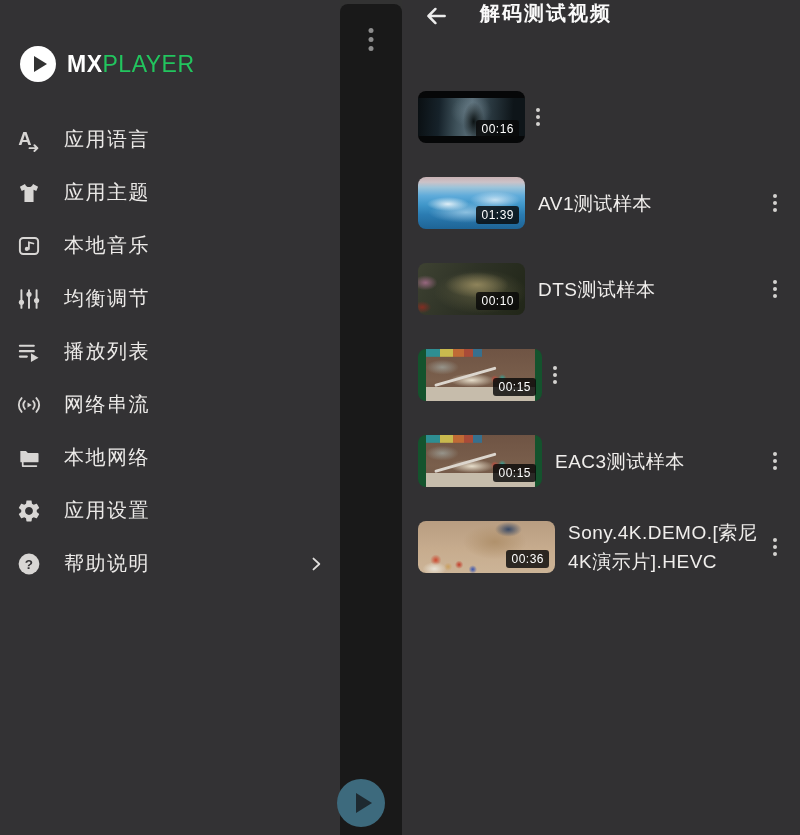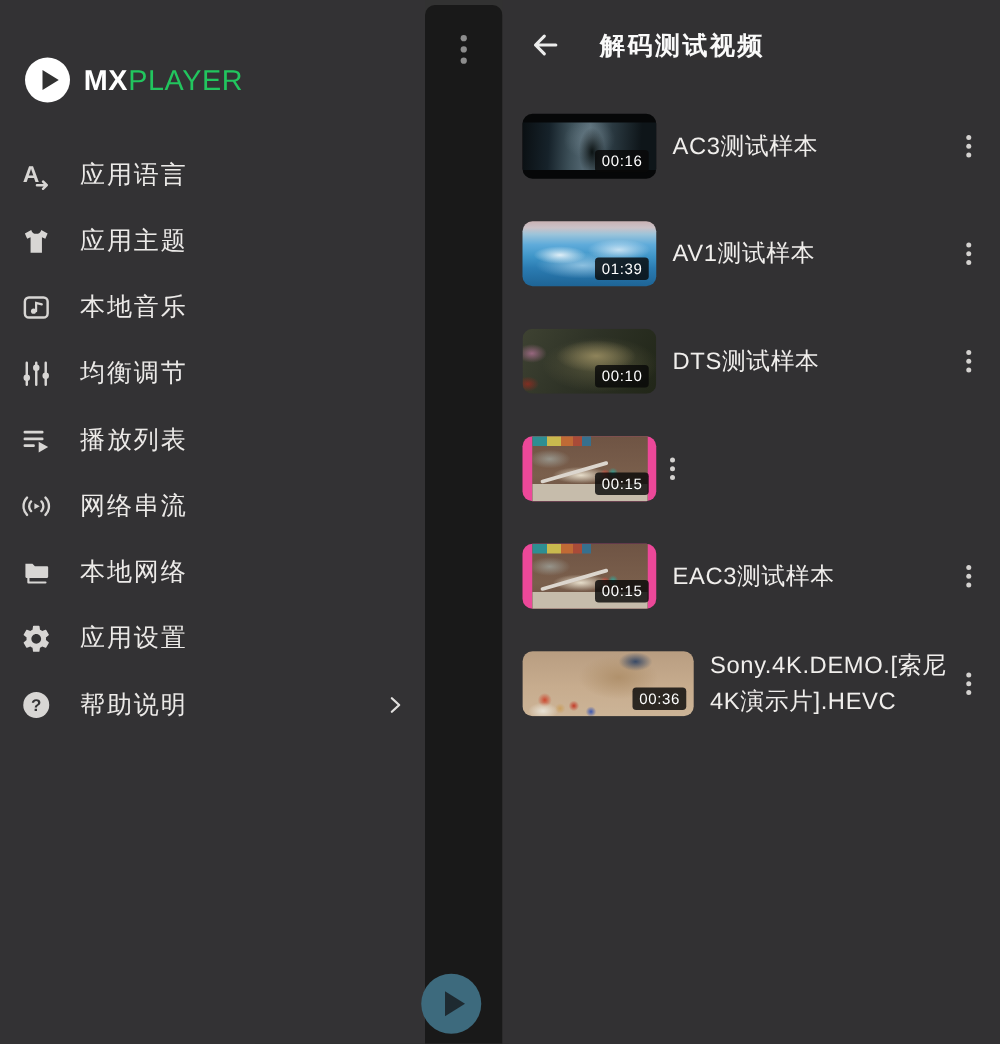--- a/index.html
+++ b/index.html
@@ -24,21 +24,21 @@
   .strip{position:absolute;left:340px;top:4px;width:62px;height:831px;background:#191919;border-radius:8px 8px 0 0;}
   .strip-menu{position:absolute;top:20px;left:50%;transform:translateX(-50%);display:flex;flex-direction:column;gap:4px;padding:4px;cursor:pointer;}
   .strip-menu .dot{width:5px;height:5px;border-radius:50%;background:#8d8d8d;}
 
   
   .fab{position:absolute;left:337px;top:779px;width:48px;height:48px;border-radius:50%;background:#3d6a7d;display:flex;align-items:center;justify-content:center;cursor:pointer;z-index:5;}
   .fab-tri{width:0;height:0;border-top:10px solid transparent;border-bottom:10px solid transparent;border-left:16px solid #1e2a31;margin-left:5px;}
 
   
   .content{position:absolute;left:402px;top:0;width:398px;height:835px;background:#323133;}
-  .header{height:72px;display:flex;align-items:center;padding-left:18px;}
+  .header{height:72px;display:flex;align-items:flex-start;padding-left:18px;}
   .back-btn{width:32px;height:32px;display:flex;align-items:center;justify-content:center;cursor:pointer;flex:none;}
   .header-title{margin-left:28px;font-size:20px;color:#fafafa;letter-spacing:2px;font-weight:bold;white-space:nowrap;}
   .video-list{padding-top:2px;}
   .video-row{display:flex;align-items:center;height:86px;padding:0 12px 0 16px;cursor:pointer;}
   .thumb{position:relative;width:107px;height:52px;border-radius:8px;overflow:hidden;flex:none;}
   .duration{position:absolute;right:6px;bottom:5px;background:rgba(8,8,8,0.82);color:#ffffff;font-size:12px;line-height:1;padding:3px 5px;border-radius:3px;letter-spacing:0.5px;}
   .video-title{flex:1;margin-left:13px;font-size:19px;color:#f0eeec;line-height:29px;letter-spacing:0.5px;word-break:break-all;}
   .row-menu{width:26px;height:44px;display:flex;flex-direction:column;align-items:center;justify-content:center;gap:3px;cursor:pointer;flex:none;}
   .row-menu .dot{width:4px;height:4px;border-radius:50%;background:#d4d2d0;}
 
@@ -54,21 +54,21 @@
     background:
       radial-gradient(ellipse 30px 10px at 28% 52%, rgba(240,248,252,0.9), rgba(240,248,252,0) 70%),
       radial-gradient(ellipse 36px 12px at 72% 44%, rgba(225,240,250,0.8), rgba(225,240,250,0) 70%),
       radial-gradient(ellipse 50px 14px at 45% 68%, rgba(190,225,245,0.65), rgba(190,225,245,0) 75%);}
   .thumb-dts{background:
       radial-gradient(ellipse 16px 10px at 7% 38%, rgba(190,120,160,0.7), rgba(190,120,160,0) 75%),
       radial-gradient(ellipse 12px 8px at 4% 85%, rgba(160,40,30,0.7), rgba(160,40,30,0) 75%),
       radial-gradient(ellipse 40px 16px at 55% 42%, rgba(150,138,95,0.9), rgba(150,138,95,0) 80%),
       radial-gradient(ellipse 55px 26px at 58% 55%, rgba(96,94,64,0.8), rgba(96,94,64,0) 85%),
       linear-gradient(120deg,#3e4232,#2e3226 45%,#212618 100%);}
-  .thumb-eac3{background:#ec4899;}
+  .thumb-eac3{background:#14532d;padding-left:17px;}
   .thumb-eac3::before{content:"";position:absolute;left:8px;right:7px;top:0;bottom:0;background-color:#6f5444;
     background-image:
       radial-gradient(ellipse 30px 9px at 42% 60%, #e6ddca, rgba(230,221,202,0) 75%),
       radial-gradient(circle 5px at 63% 58%, #cf4c3e, rgba(207,76,62,0) 80%),
       radial-gradient(circle 5px at 70% 56%, #37a093, rgba(55,160,147,0) 80%),
       radial-gradient(ellipse 22px 10px at 15% 35%, rgba(172,186,182,0.6), rgba(172,186,182,0) 75%),
       linear-gradient(to bottom, rgba(0,0,0,0) 74%, #c6bcab 74%),
       linear-gradient(90deg,#2e8e92 0 13%,#c9b94e 13% 25%,#c06a35 25% 35%,#a94b38 35% 43%,#37708e 43% 51%,rgba(0,0,0,0) 51%),
       linear-gradient(to bottom,#6f5444,#7a5f4c 60%,#6a5142 100%);
     background-size:100% 100%,100% 100%,100% 100%,100% 100%,100% 100%,100% 15%,100% 100%;
@@ -214,21 +214,20 @@
       </div>
       <div class="header-title">解码测试视频</div>
     </div>
 
     <div class="video-list">
 
       <div class="video-row">
         <div class="thumb thumb-ac3">
           <span class="duration">00:16</span>
         </div>
-        <div class="video-title">AC3测试样本</div>
         <div class="row-menu">
           <span class="dot"></span>
           <span class="dot"></span>
           <span class="dot"></span>
         </div>
       </div>
 
       <div class="video-row">
         <div class="thumb thumb-av1">
           <span class="duration">01:39</span>

